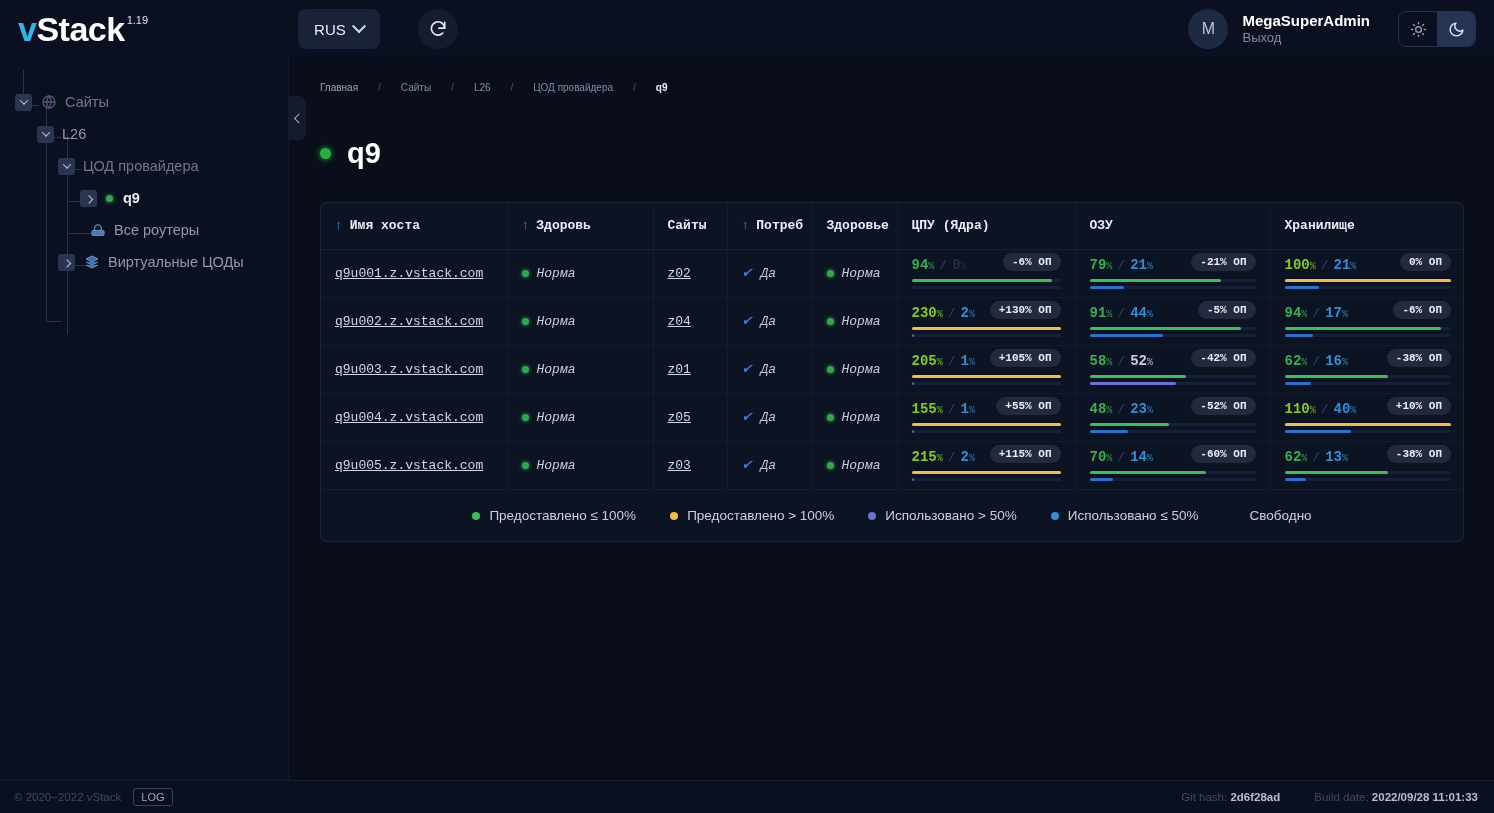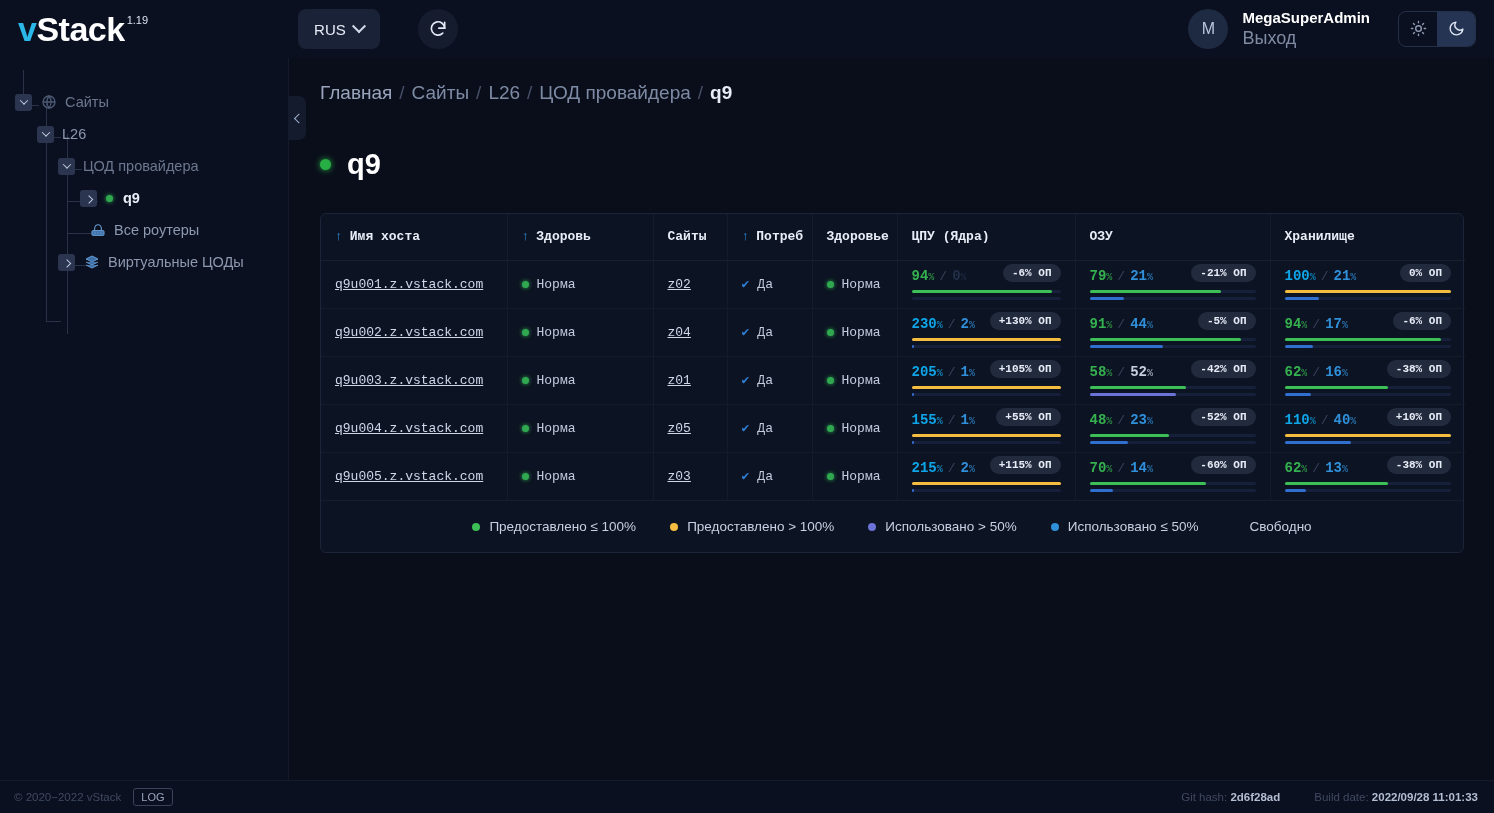--- a/index.html
+++ b/index.html
@@ -42,21 +42,21 @@
   }
   .refresh-btn svg { width: 20px; height: 20px; }
 
   .user-area { margin-left: auto; display: flex; align-items: center; gap: 14px; padding-right: 18px; }
   .avatar {
     width: 40px; height: 40px; border-radius: 50%; background: #1e2942;
     color: #b9c6de; font-size: 16px; display: flex; align-items: center; justify-content: center;
   }
   .user-meta { line-height: 1.3; }
   .user-name { font-size: 15px; font-weight: 700; color: #ffffff; }
-  .user-logout { font-size: 18px; color: #7f8ba3; cursor: pointer; }
+  .user-logout { font-size: 13px; color: #7f8ba3; cursor: pointer; }
   .theme-toggle {
     display: flex; margin-left: 14px; border: 1px solid #243049; border-radius: 8px; overflow: hidden;
     height: 36px;
   }
   .theme-btn { width: 38px; height: 34px; display:flex; align-items:center; justify-content:center;
                background: transparent; border: none; cursor: pointer; }
   .theme-btn.active { background: #253453; }
   .theme-btn svg { width: 17px; height: 17px; }
 
   
@@ -86,21 +86,21 @@
   .collapse-handle {
     position: absolute; left: 289px; top: 96px; width: 17px; height: 44px;
     background: #131b2d; border-radius: 0 7px 7px 0;
     display: flex; align-items: center; justify-content: center; cursor: pointer;
   }
   .collapse-handle .arr { width: 7px; height: 7px; border-left: 1.8px solid #9fb0cc; border-bottom: 1.8px solid #9fb0cc;
                           transform: rotate(45deg) translate(1px,-1px); }
 
   
   .main { position: absolute; top: 58px; left: 289px; width: 1205px; height: 722px; overflow: hidden; }
-  .breadcrumb { display: flex; align-items: flex-start; gap: 7px; padding: 24px 0 0 31px; font-size: 19px; }
+  .breadcrumb { display: flex; align-items: flex-start; gap: 20px; padding: 24px 0 0 31px; font-size: 10px; }
   .bc-link { color: #7e8ba5; cursor: pointer; }
   .bc-link.first { color: #98a5bd; }
   .bc-sep { color: #46506a; }
   .bc-cur { color: #e7ecf7; font-weight: 700; }
 
   .page-title-row { display: flex; align-items: center; gap: 16px; padding: 44px 0 0 31px; }
   .title-dot { width: 11px; height: 11px; border-radius: 50%; background: #27ae45; box-shadow: 0 0 6px #27ae45; }
   .page-title { font-size: 29px; font-weight: 700; color: #ffffff; }
 
   .section-title { padding: 40px 0 0 31px; font-size: 21px; font-weight: 700; color: #e9eef8; }
@@ -128,31 +128,31 @@
   tbody td {
     height: 48px; padding: 0 14px; font-size: 13px;
     border-bottom: 1px solid #141c2b; border-right: 1px solid #141c2b;
     font-family: "Liberation Mono", monospace;
     vertical-align: middle;
   }
   tbody td:last-child { border-right: none; }
   tbody tr:last-child td { border-bottom: none; }
   .host-link { color: #cfd8ea; text-decoration: underline; cursor: pointer; }
   .pool-link { color: #cfd8ea; text-decoration: underline; cursor: pointer; }
-  .status-cell { display: flex; align-items: center; gap: 8px; color: #c4cee0; }
+  .status-cell { display: flex; align-items: center; gap: 8px; color: #c4cee0; font-style: italic; }
   .sdot { width: 7px; height: 7px; border-radius: 50%; background: #2fa84f; box-shadow: 0 0 4px #2fa84f; flex:none;}
   .check { color: #2f7fd8; font-size: 13px; }
 
   
   .metric { position: relative; padding-top: 4px; }
   .metric-top { display: flex; align-items: baseline; }
   .mv { font-size: 14px; font-weight: 700; font-family: "Liberation Mono", monospace; }
   .mv .pct { font-size: 10px; opacity: .75; }
   .mv.green { color: #35b14f; }
-  .mv.amber { color: #0ea5e9; }
+  .mv.amber { color: #84cc16; }
   .mv.blue  { color: #2f8fd8; }
   .mv.faint { color: #2b3category; color: #273category; color: #253category; color: #23304a; }
   .mslash { color: #3a4character; color: #36425c; margin: 0 5px; font-size: 13px; }
   .badge {
     position: absolute; right: 0; top: 0;
     background: #222b3e; color: #e8edf7; border-radius: 11px;
     font-size: 11px; font-weight: 700; padding: 3px 9px;
     font-family: "Liberation Mono", monospace; white-space: nowrap;
   }
   .bars { margin-top: 6px; }

